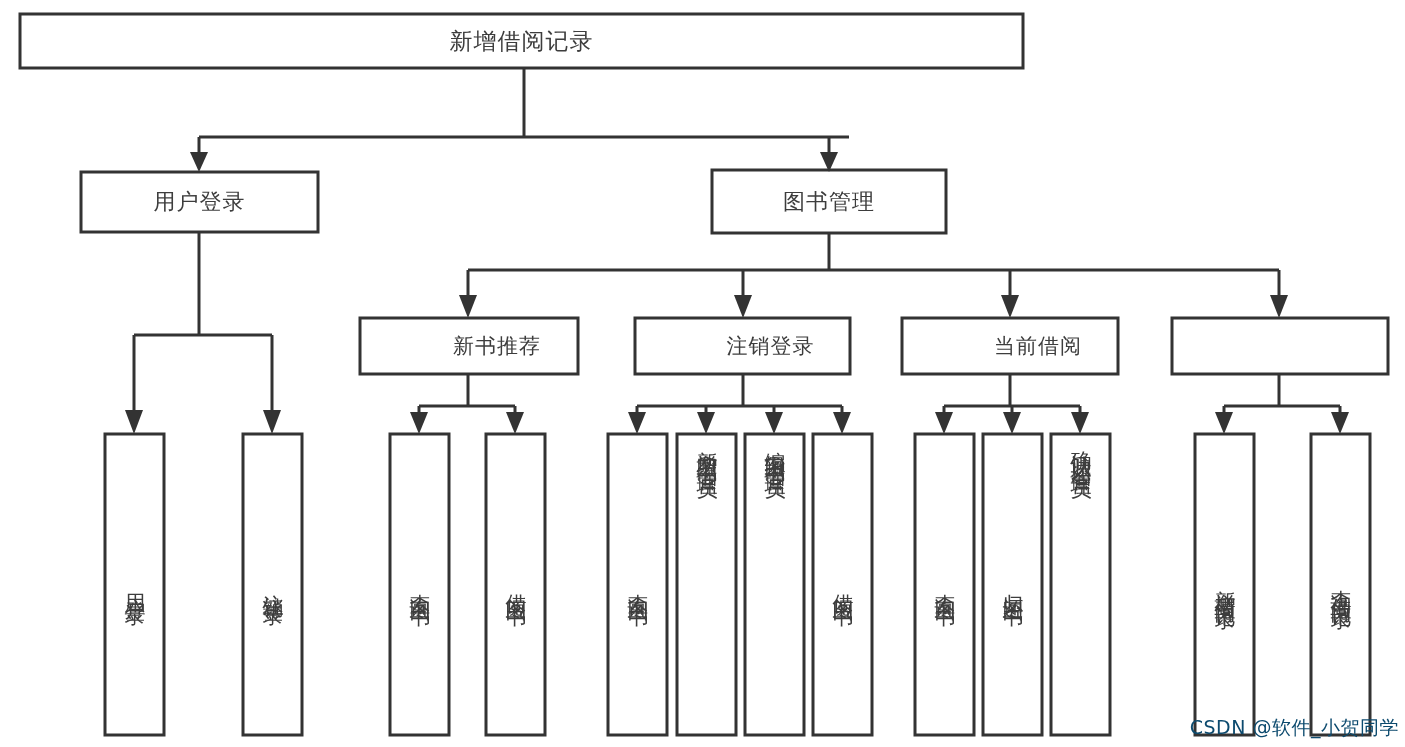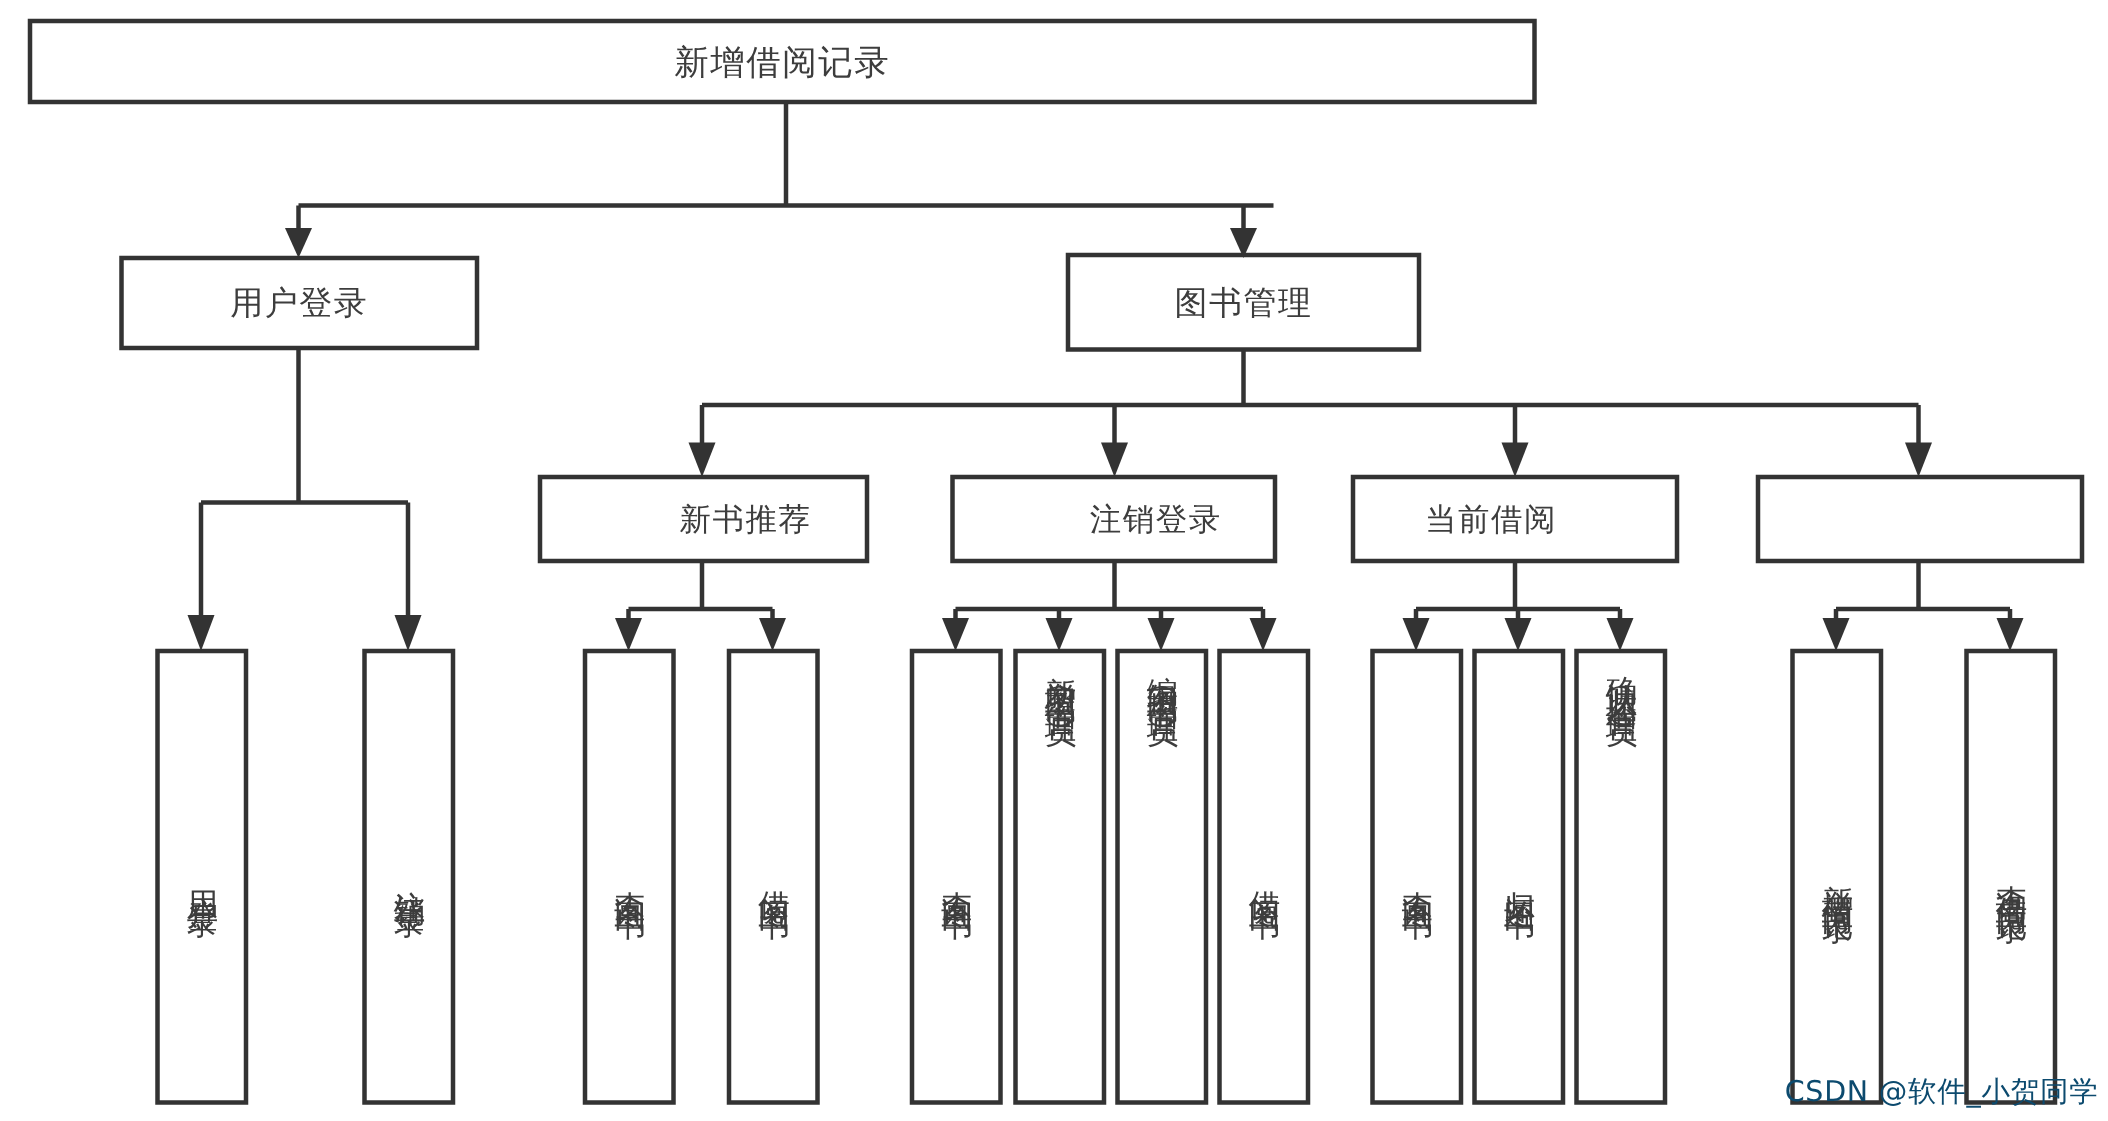--- a/index.html
+++ b/index.html
@@ -195,21 +195,21 @@
 
   </svg>
 
   <div class="hbox-label root-label" style="left:20px; top:14px; width:1003px; height:54px;">新增借阅记录</div>
 
   <div class="hbox-label l1-label" style="left:81px; top:172px; width:237px; height:60px;">用户登录</div>
   <div class="hbox-label l1-label" style="left:712px; top:170px; width:234px; height:63px;">图书管理</div>
 
   <div class="hbox-label l2-label" style="left:360px; top:318px; width:218px; height:56px;">新书推荐</div>
   <div class="hbox-label l2-label" style="left:635px; top:318px; width:215px; height:56px;">注销登录</div>
-  <div class="hbox-label l2-label" style="left:858px; top:318px; width:216px; height:56px;">当前借阅</div>
+  <div class="hbox-label l2-label" style="left:902px; top:318px; width:216px; height:56px;">当前借阅</div>
 
   <div class="leaf-label-wrap" style="left:105px; top:434px; width:59px; height:301px;">
     <span class="leaf-label-vert">用户登录</span>
   </div>
   <div class="leaf-label-wrap" style="left:243px; top:434px; width:59px; height:301px;">
     <span class="leaf-label-vert">注销登录</span>
   </div>
 
   <div class="leaf-label-wrap" style="left:390px; top:434px; width:59px; height:301px;">
     <span class="leaf-label-vert">查询图书</span>

